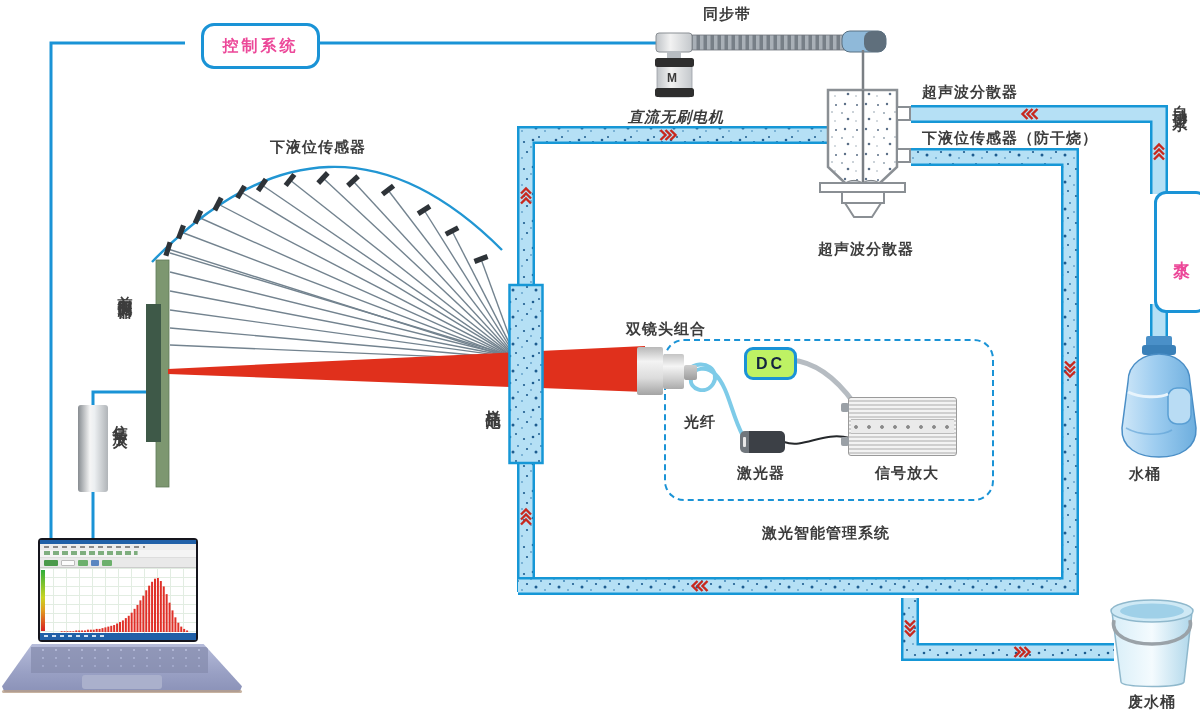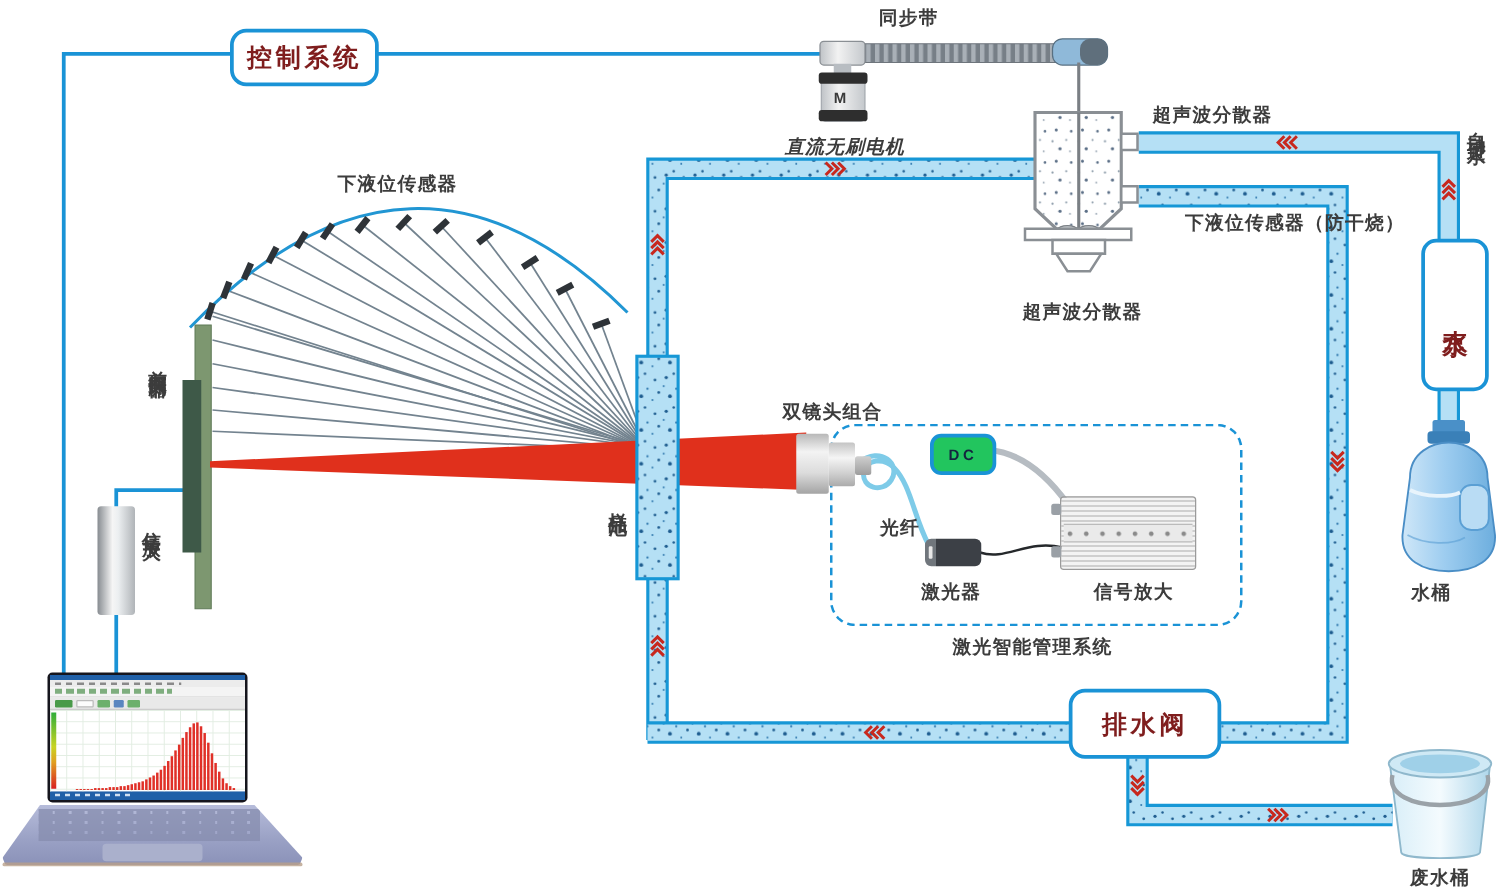--- a/index.html
+++ b/index.html
@@ -2,27 +2,27 @@
 <html><head>
 <meta charset="utf-8">
 <style>
   html,body{margin:0;padding:0;background:#fff;}
   #canvas{position:relative;width:1200px;height:713px;background:#fff;overflow:hidden;
           font-family:"Liberation Sans","DejaVu Sans",sans-serif;color:#3c3c3c;}
   #diagram-svg{position:absolute;left:0;top:0;z-index:1;}
   .lbl{position:absolute;z-index:4;font-size:15px;font-weight:600;color:#3c3c3c;white-space:nowrap;letter-spacing:1px;}
   .vtext{writing-mode:vertical-rl;text-orientation:upright;letter-spacing:4px;}
   .pill{position:absolute;z-index:3;background:#fff;border:3px solid #1a93d6;border-radius:13px;
-        display:flex;align-items:center;justify-content:center;font-size:20px;font-weight:600;
-        color:#7f1d1d;letter-spacing:3px;}
+        display:flex;align-items:center;justify-content:center;font-size:16px;font-weight:600;
+        color:#ec4899;letter-spacing:3px;margin-left:17px;}
   .device{position:absolute;z-index:3;}
   .dashedbox{position:absolute;z-index:2;border:2px dashed #1a93d6;border-radius:20px;}
-  .dcbox{position:absolute;z-index:3;background:#22c55e;border:3px solid #1a93d6;border-radius:9px;
+  .dcbox{position:absolute;z-index:3;background:#bef264;border:3px solid #1a93d6;border-radius:9px;
          display:flex;align-items:center;justify-content:center;
-         font-size:12px;font-weight:bold;color:#14253f;letter-spacing:3px;}
+         font-size:16px;font-weight:bold;color:#14253f;letter-spacing:3px;}
   .amp{left:78px;top:405px;width:30px;height:87px;border-radius:3px;
        background:linear-gradient(90deg,#878c91,#f5f5f5 40%,#eceff1 55%,#b0b4b8);}
   .lens1{left:637px;top:347px;width:26px;height:48px;border-radius:2px;
          background:linear-gradient(180deg,#b8b8b8,#f3f3f3 30%,#dcdcdc 65%,#a4a4a4);}
   .lens2{left:663px;top:354px;width:21px;height:35px;border-radius:2px;
          background:linear-gradient(180deg,#c4c4c4,#f5f5f5 35%,#d0d0d0 70%,#ababab);}
   .lens3{left:684px;top:365px;width:13px;height:15px;border-radius:2px;
          background:linear-gradient(180deg,#cfcfcf,#9d9d9d);}
   .laser-dev{left:740px;top:431px;width:45px;height:22px;border-radius:5px;
              background:linear-gradient(90deg,#70767c 0 9px,#3c4046 9px);}
@@ -241,23 +241,20 @@
     <path d="M 1114 620 C 1106 652 1198 652 1190 620" fill="none" stroke="#9aa2a8" stroke-width="3.5"></path>
     <ellipse cx="1152" cy="611" rx="41" ry="11" fill="#cfe9f5" stroke="#8fb8cc" stroke-width="1.5"></ellipse>
     <ellipse cx="1152" cy="611" rx="32" ry="7.5" fill="#9fd0e8"></ellipse>
   </g>
 </svg>
 
 <div class="pill" style="left:184px;top:23px;width:113px;height:40px;">
   <span>控制系统</span>
 </div>
 
-<div class="pill" style="left:855px;top:551px;width:116px;height:50px;">
-  <span>排水阀</span>
-</div>
 
 <div class="pill" style="left:1137px;top:191px;width:48px;height:116px;border-radius:12px;">
   <span class="vtext">水泵</span>
 </div>
 
 <div class="dashedbox" style="left:664px;top:339px;width:326px;height:158px;"></div>
 
 <div class="dcbox" style="left:744px;top:347px;width:47px;height:27px;">
   <span>DC</span>
 </div>
@@ -341,28 +338,28 @@
 </div>
 <div class="lt-base">
   <span class="lt-keys"></span>
   <span class="lt-pad"></span>
 </div>
 <div class="lt-lip"></div>
 
 <div class="lbl" style="left:703px;top:5px;">同步带</div>
 <div class="lbl" style="left:628px;top:108px;font-style:italic;">直流无刷电机</div>
 <div class="lbl" style="left:922px;top:83px;">超声波分散器</div>
-<div class="lbl" style="left:948px;top:129px;margin-top:40px;">下液位传感器（防干烧）</div>
+<div class="lbl" style="left:922px;top:129px;">下液位传感器（防干烧）</div>
 <div class="lbl vtext" style="left:1170px;top:93px;">自动进水</div>
 <div class="lbl" style="left:1129px;top:465px;">水桶</div>
 <div class="lbl" style="left:818px;top:240px;">超声波分散器</div>
 <div class="lbl" style="left:270px;top:138px;">下液位传感器</div>
 <div class="lbl vtext" style="left:115px;top:284px;letter-spacing:2px;">前向探测器</div>
 <div class="lbl vtext" style="left:110px;top:413px;letter-spacing:3px;">信号放大</div>
 <div class="lbl vtext" style="left:483px;top:398px;letter-spacing:2px;">样品池</div>
 <div class="lbl" style="left:626px;top:320px;">双镜头组合</div>
-<div class="lbl" style="left:684px;top:413px;margin-left:20px;">光纤</div>
+<div class="lbl" style="left:684px;top:413px;">光纤</div>
 <div class="lbl" style="left:737px;top:464px;">激光器</div>
 <div class="lbl" style="left:875px;top:464px;">信号放大</div>
-<div class="lbl" style="left:762px;top:508px;">激光智能管理系统</div>
+<div class="lbl" style="left:762px;top:524px;">激光智能管理系统</div>
 <div class="lbl" style="left:1128px;top:693px;">废水桶</div>
 
 </div>
 
 </body></html>

